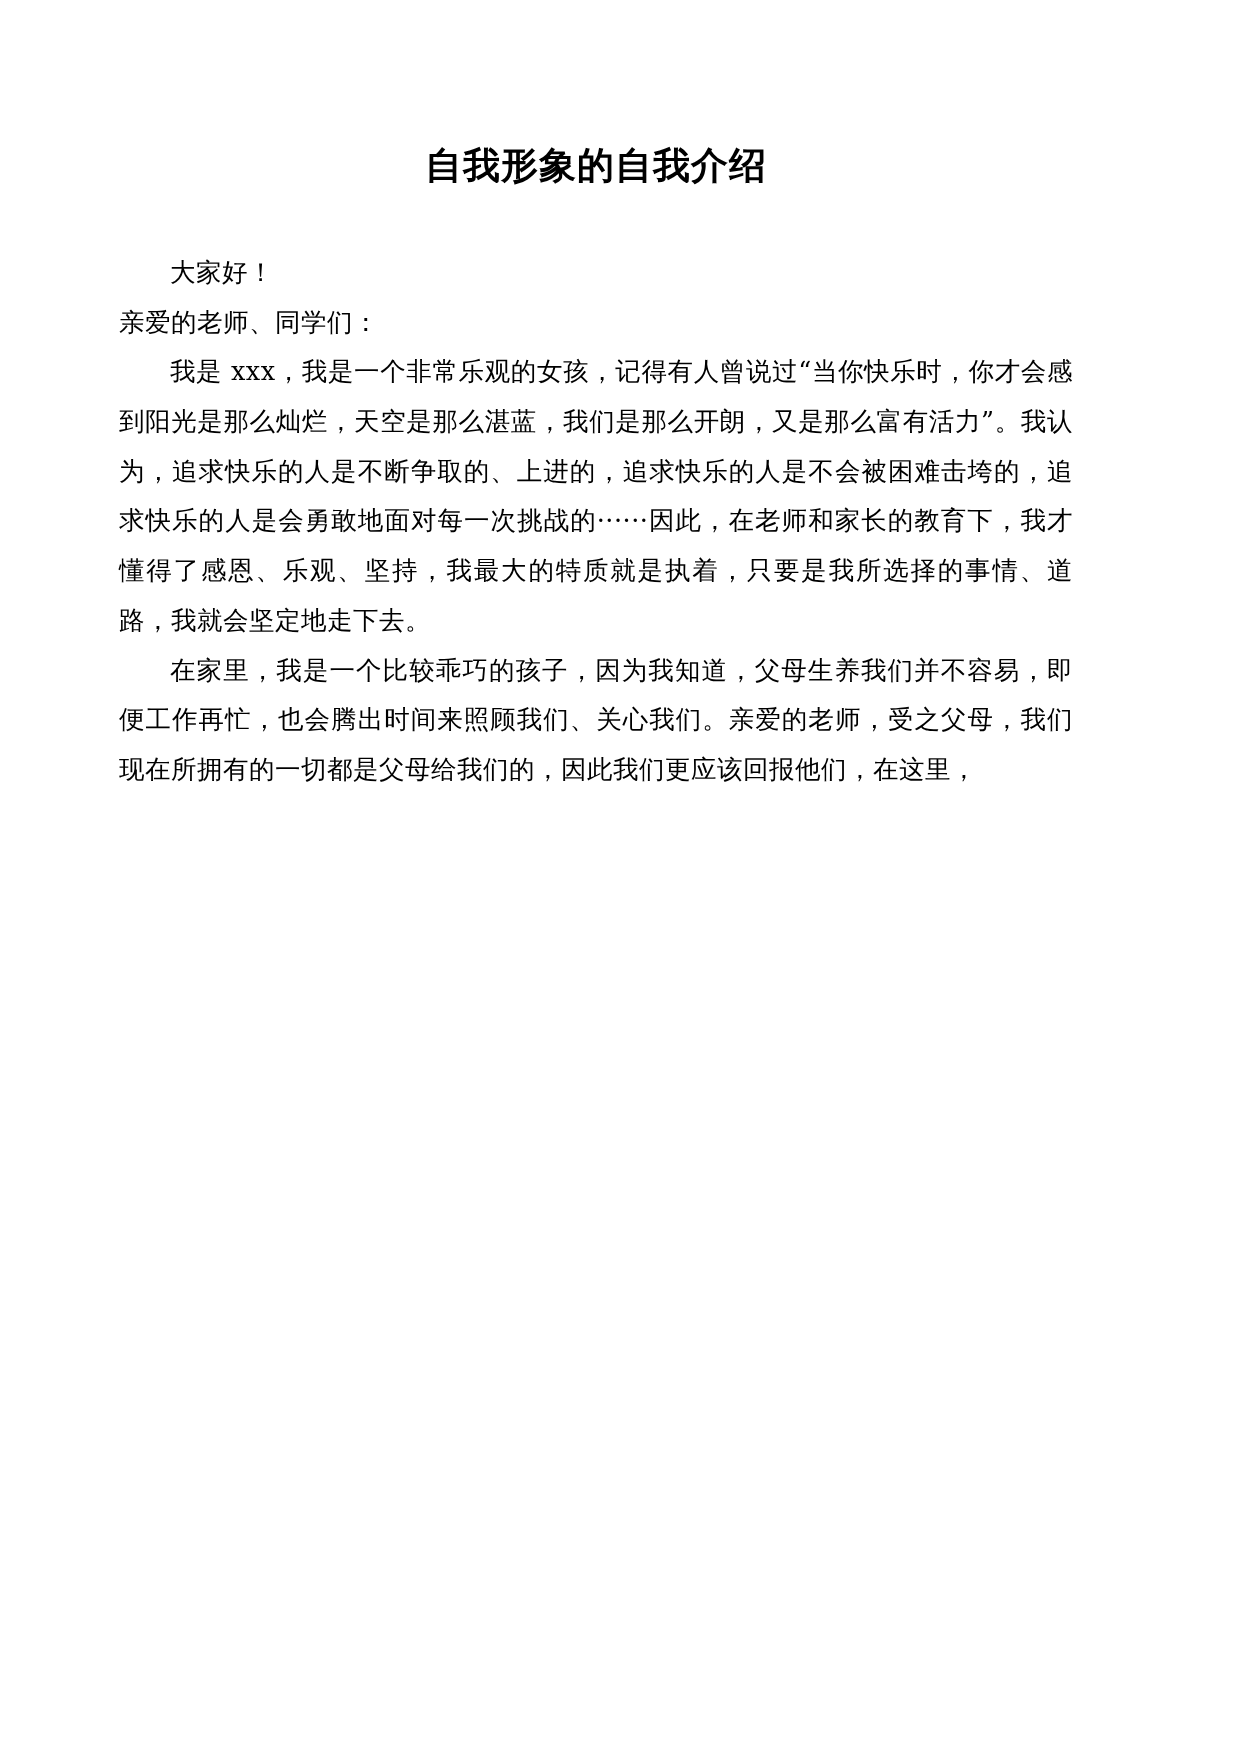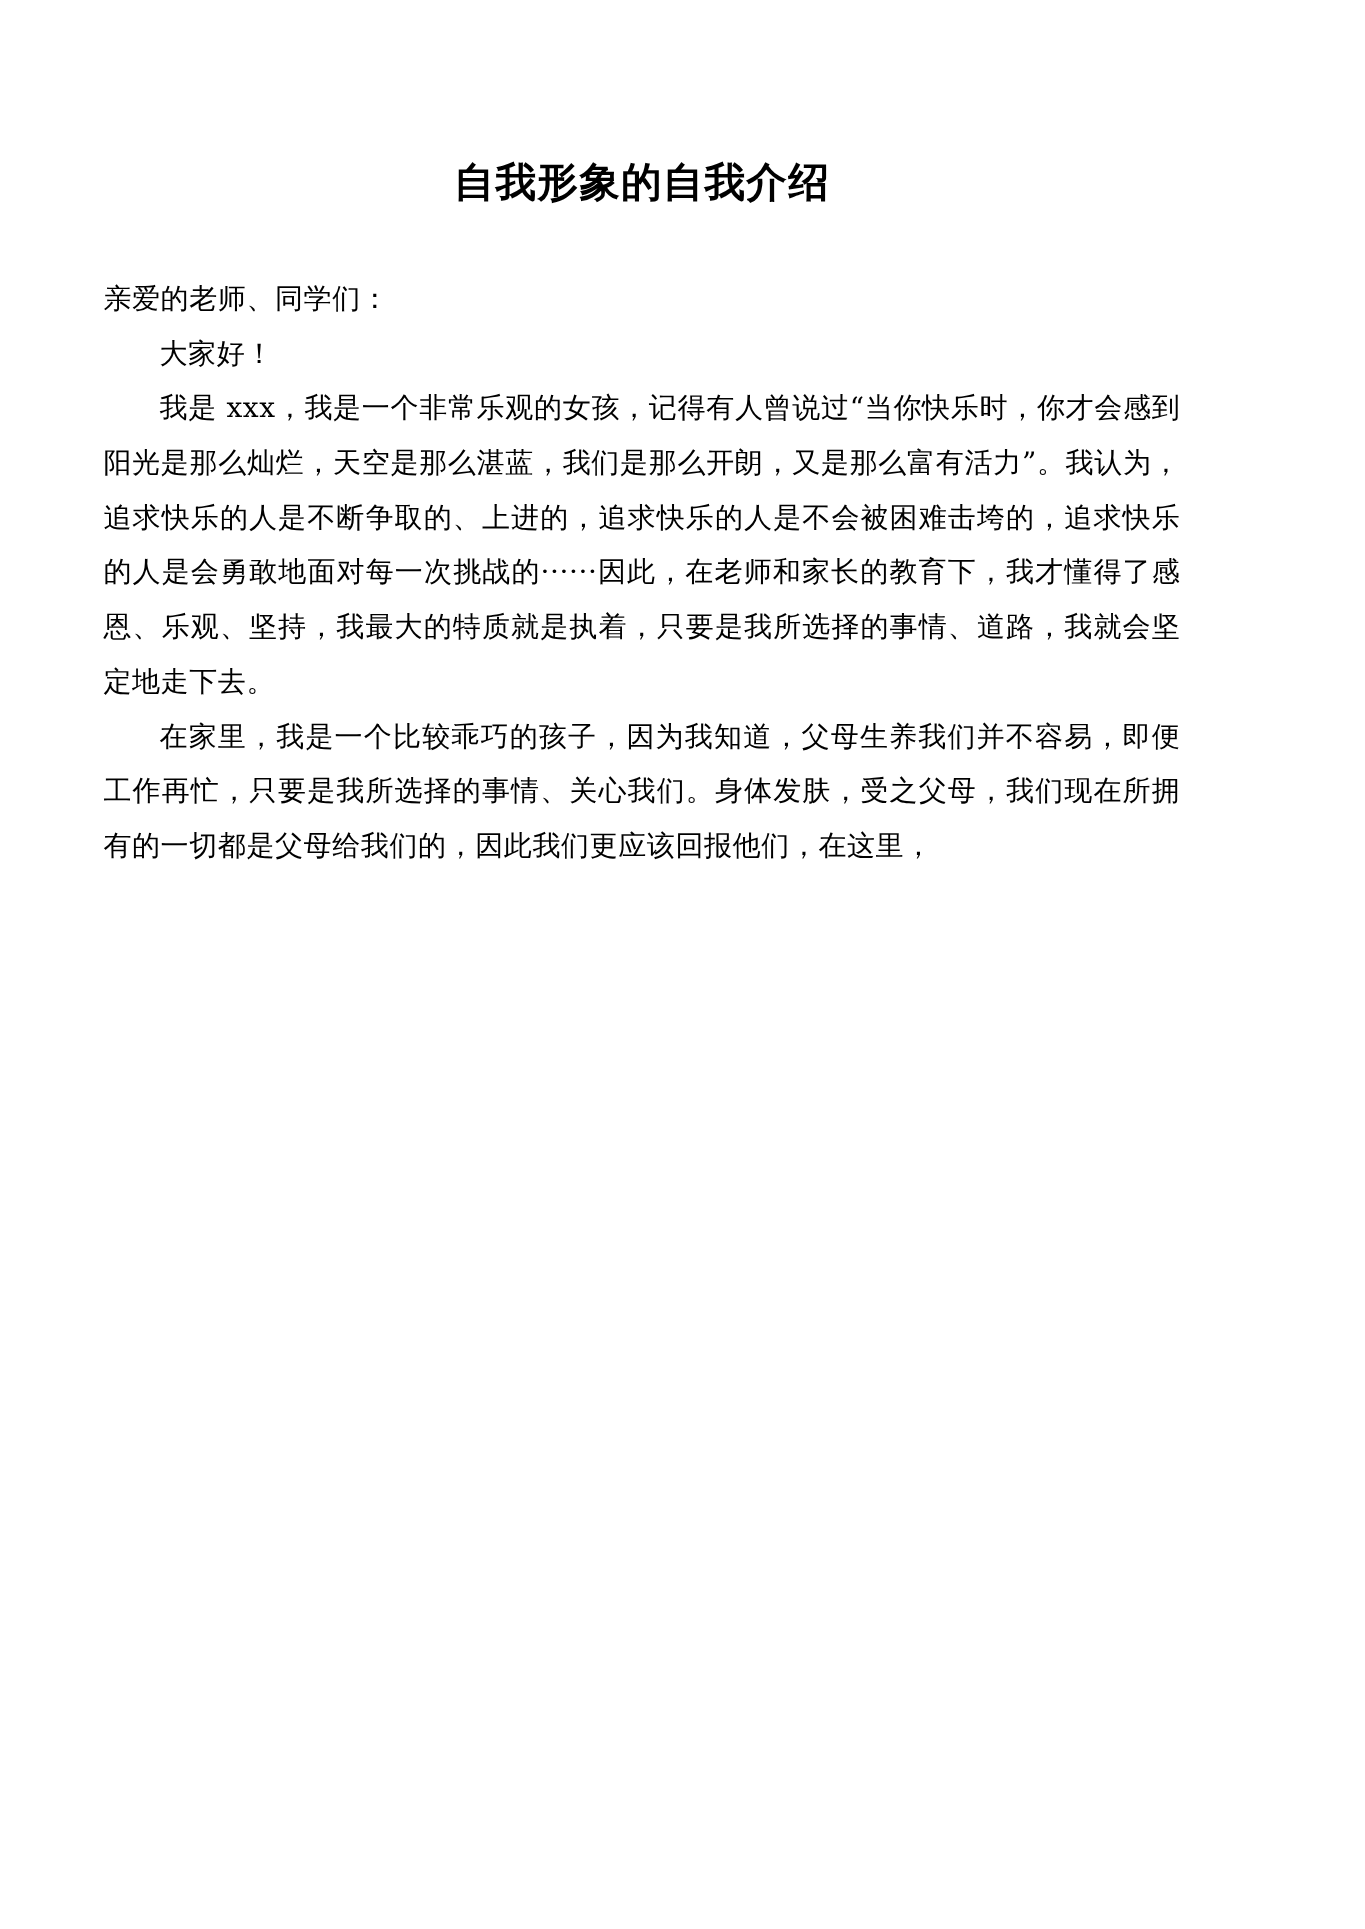--- a/index.html
+++ b/index.html
@@ -10,21 +10,21 @@
   body {
     width: 1241px;
     min-height: 1754px;
     font-family: "DejaVu Serif", serif;
     color: #000000;
   }
   .page {
     width: 1241px;
     min-height: 1754px;
     box-sizing: border-box;
-    padding: 120px 168px 80px 94px;
+    padding: 120px 168px 80px 119px;
     background: #ffffff;
   }
   .doc-title {
     font-family: "DejaVu Sans", sans-serif;
     font-weight: bold;
     font-size: 37px;
     line-height: 1.4;
     text-align: center;
     margin: 20px 0 56px 0;
     letter-spacing: 1px;
@@ -50,21 +50,21 @@
 </head>
 <body>
 
 <div class="page">
 
   <h1 class="doc-title">自我形象的自我介绍</h1>
 
 
 
 
+  <p class="para indent tight">大家好！</p>
+
   <p class="para tight">亲爱的老师、同学们：</p>
-
-  <p class="para indent tight">大家好！</p>
 
   <p class="para indent tight">我是 xxx，我是一个非常乐观的女孩，记得有人曾说过“当你快乐时，你才会感到阳光是那么灿烂，天空是那么湛蓝，我们是那么开朗，又是那么富有活力”。我认为，追求快乐的人是不断争取的、上进的，追求快乐的人是不会被困难击垮的，追求快乐的人是会勇敢地面对每一次挑战的······因此，在老师和家长的教育下，我才懂得了感恩、乐观、坚持，我最大的特质就是执着，只要是我所选择的事情、道路，我就会坚定地走下去。</p>
 
-  <p class="para indent tight">在家里，我是一个比较乖巧的孩子，因为我知道，父母生养我们并不容易，即便工作再忙，只要是我所选择的事情、关心我们。身体发肤，受之父母，我们现在所拥有的一切都是父母给我们的，因此我们更应该回报他们，在这里，</p>
+  <p class="para indent tight">在家里，我是一个比较乖巧的孩子，因为我知道，父母生养我们并不容易，即便工作再忙，也会腾出时间来照顾我们、关心我们。亲爱的老师，受之父母，我们现在所拥有的一切都是父母给我们的，因此我们更应该回报他们，在这里，</p>
 
 </div>
 
 </body></html>

